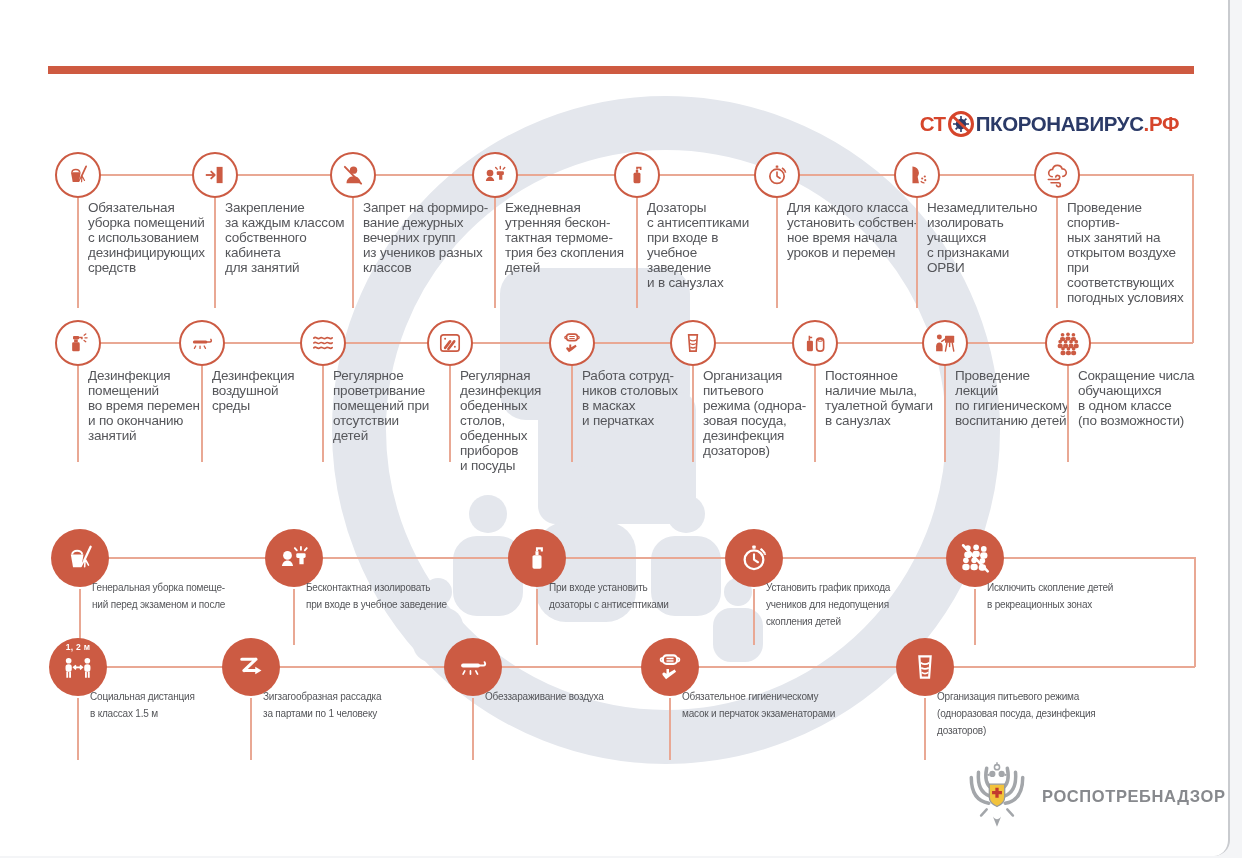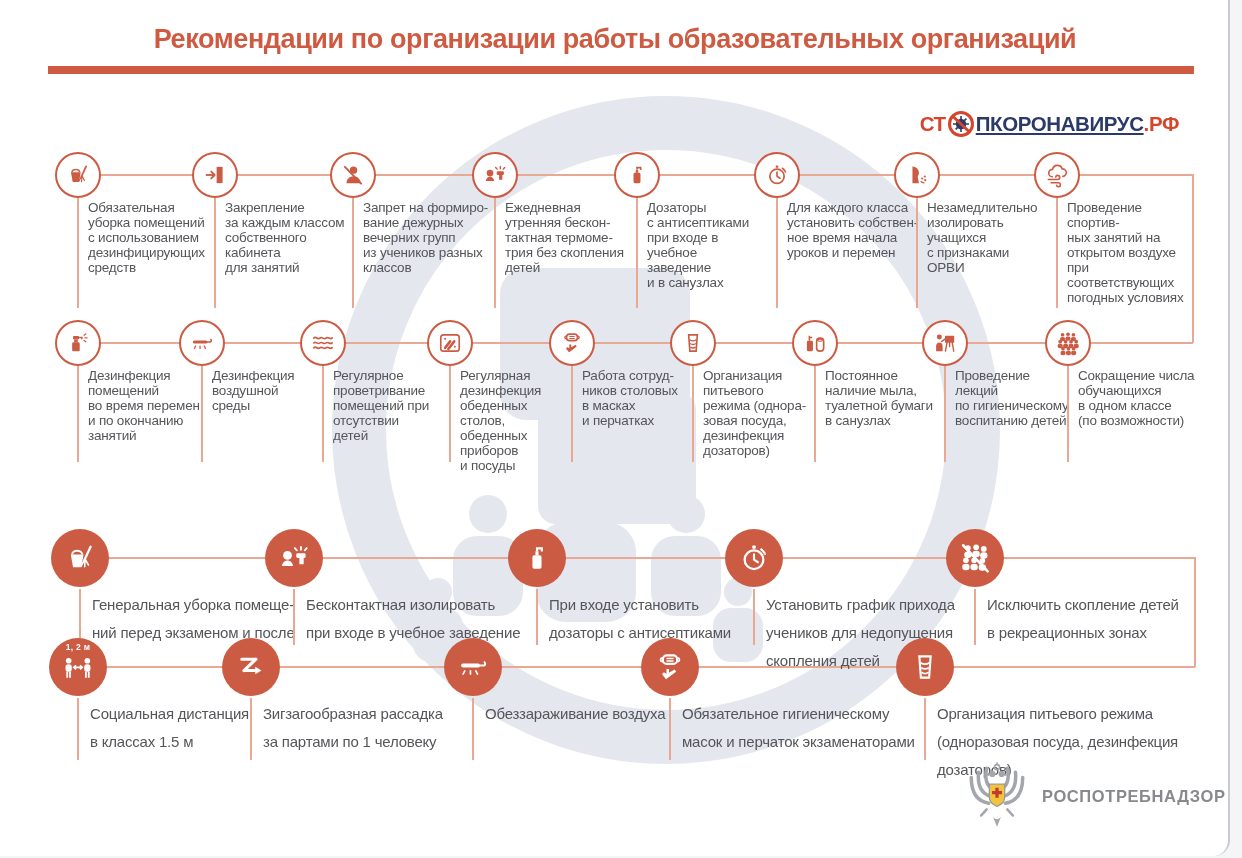--- a/index.html
+++ b/index.html
@@ -25,27 +25,27 @@
       background:#fff;color:#cc5b43;display:flex;align-items:center;justify-content:center;}
   .oc svg{width:26px;height:26px;}
   .fc{position:absolute;left:0;top:0;width:58px;height:58px;border-radius:50%;background:#cc5b43;
       color:#ffffff;display:flex;align-items:center;justify-content:center;}
   .fc svg{width:34px;height:34px;}
   .stub{position:absolute;width:1.5px;background:#e9a894;}
   .g-item .stub{left:22px;top:46px;}
   .e-item .stub{left:28px;top:60px;}
   .txt{position:absolute;white-space:pre-line;color:#55565a;}
   .g-item .txt{left:33px;top:48px;font-size:13.5px;line-height:15px;letter-spacing:-0.2px;}
-  .e-item .txt{left:41px;top:62px;font-size:15px;line-height:28px;letter-spacing:-0.2px;}
+  .e-item .txt{left:41px;top:50px;font-size:10px;line-height:17px;letter-spacing:-0.2px;}
   .dlab{position:absolute;left:0;top:4px;width:100%;text-align:center;font-size:8.5px;color:#fff;
         font-weight:bold;letter-spacing:0.3px;}
   
   .skv{position:absolute;right:49px;top:110px;display:flex;align-items:center;z-index:2;
        font-weight:bold;font-size:20.5px;letter-spacing:-0.4px;}
-  .skv .red{color:#d6452b;} .skv .navy{color:#2b3a67;text-decoration:underline;}
+  .skv .red{color:#d6452b;} .skv .navy{color:#2b3a67;}
   .skv svg{width:28px;height:28px;margin:0 1px;}
   .rpn{position:absolute;left:966px;top:760px;display:flex;align-items:center;gap:14px;z-index:2;}
   .rpn-label{font-size:16.5px;font-weight:bold;color:#87898d;letter-spacing:0.6px;}
 </style>
 </head>
 <body>
 
 <svg width="0" height="0" style="position:absolute">
 <defs>
 <symbol id="i-bucket" viewBox="0 0 24 24">
@@ -215,21 +215,20 @@
           <rect x="45" y="84" width="70" height="80" rx="24"></rect>
         <circle cx="278" cy="62" r="19"></circle>
           <rect x="243" y="84" width="70" height="80" rx="24"></rect>
         <circle cx="30" cy="140" r="14"></circle>
           <rect x="5" y="156" width="50" height="54" rx="18"></rect>
         <circle cx="330" cy="140" r="14"></circle>
           <rect x="305" y="156" width="50" height="54" rx="18"></rect>
       </g>
     </svg>
 
-    <div class="title">Рекомендации по организации работы образовательных организаций</div>
     <div class="rule"></div>
 
 
     <div class="skv">
       <span class="red">СТ</span>
       <svg viewBox="0 0 28 28">
         <circle cx="14" cy="14" r="11.5" fill="none" stroke="#d6452b" stroke-width="3"></circle>
         <circle cx="14" cy="14" r="5.2" fill="#2b3a67"></circle>
         <g stroke="#2b3a67" stroke-width="1.6">
           <path d="M14 6v3M14 19v3M6 14h3M19 14h3M8.6 8.6l2 2M17.4 17.4l2 2M19.4 8.6l-2 2M8.6 19.4l2-2"></path>

